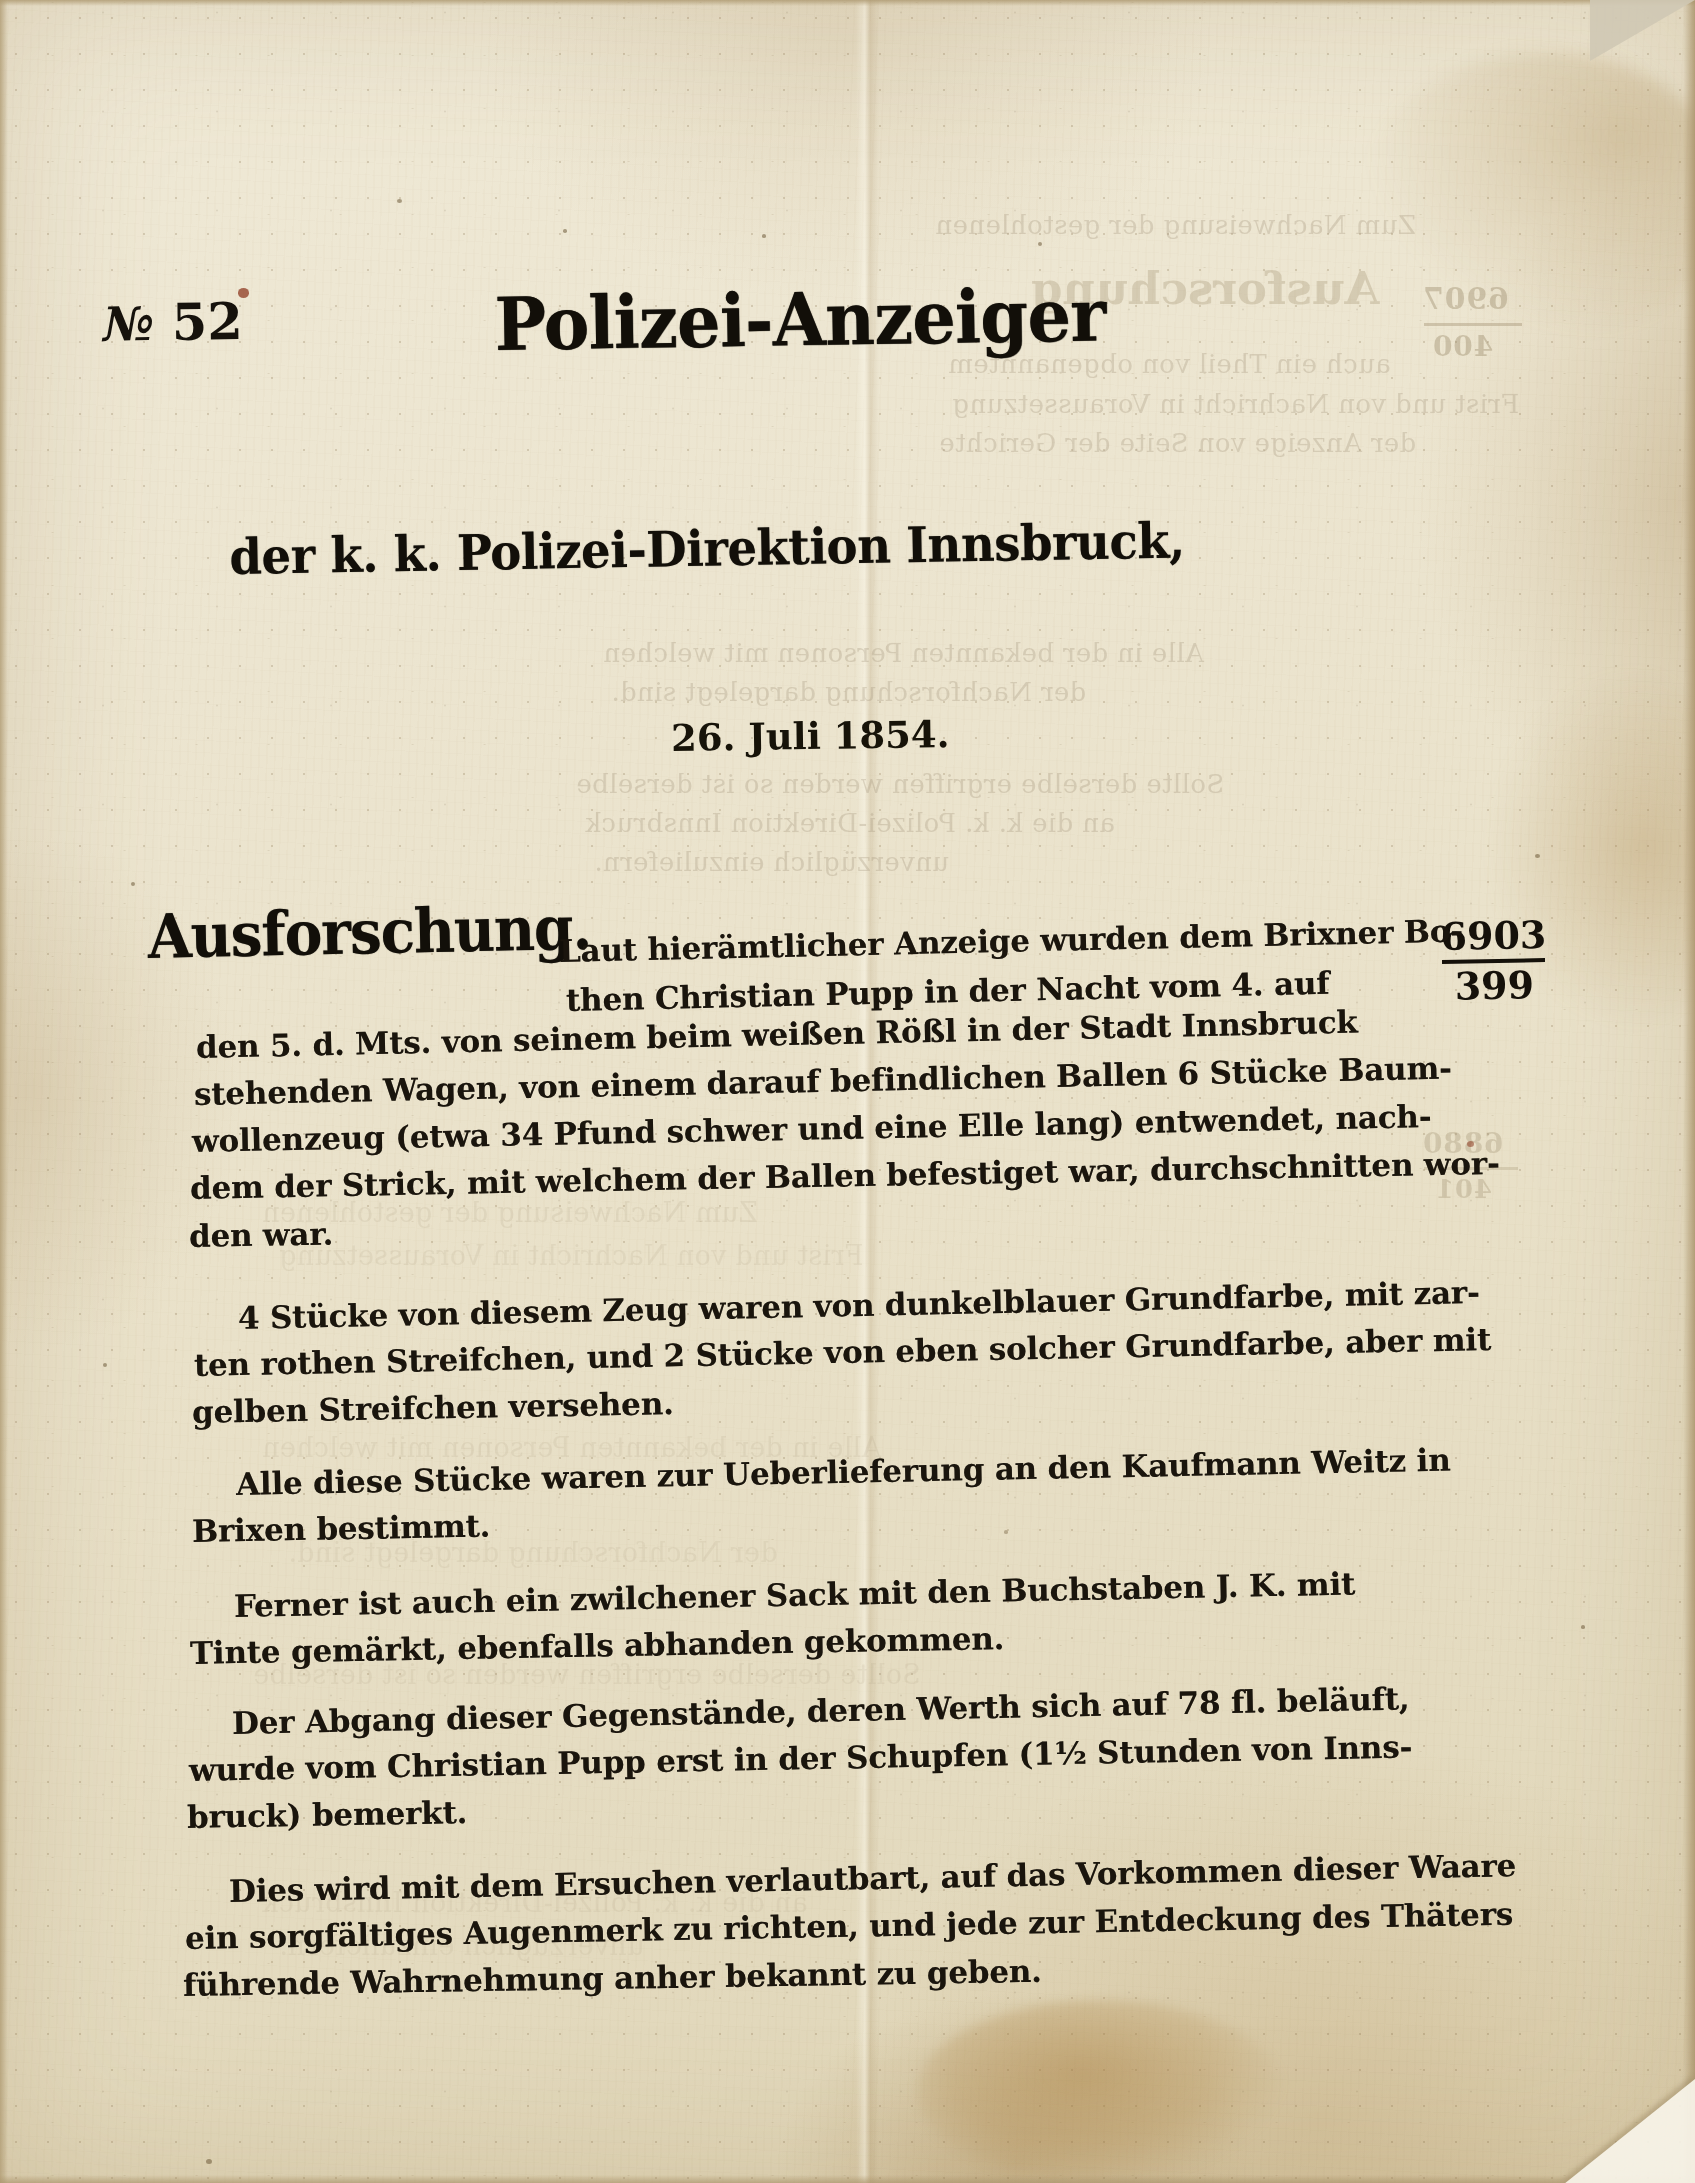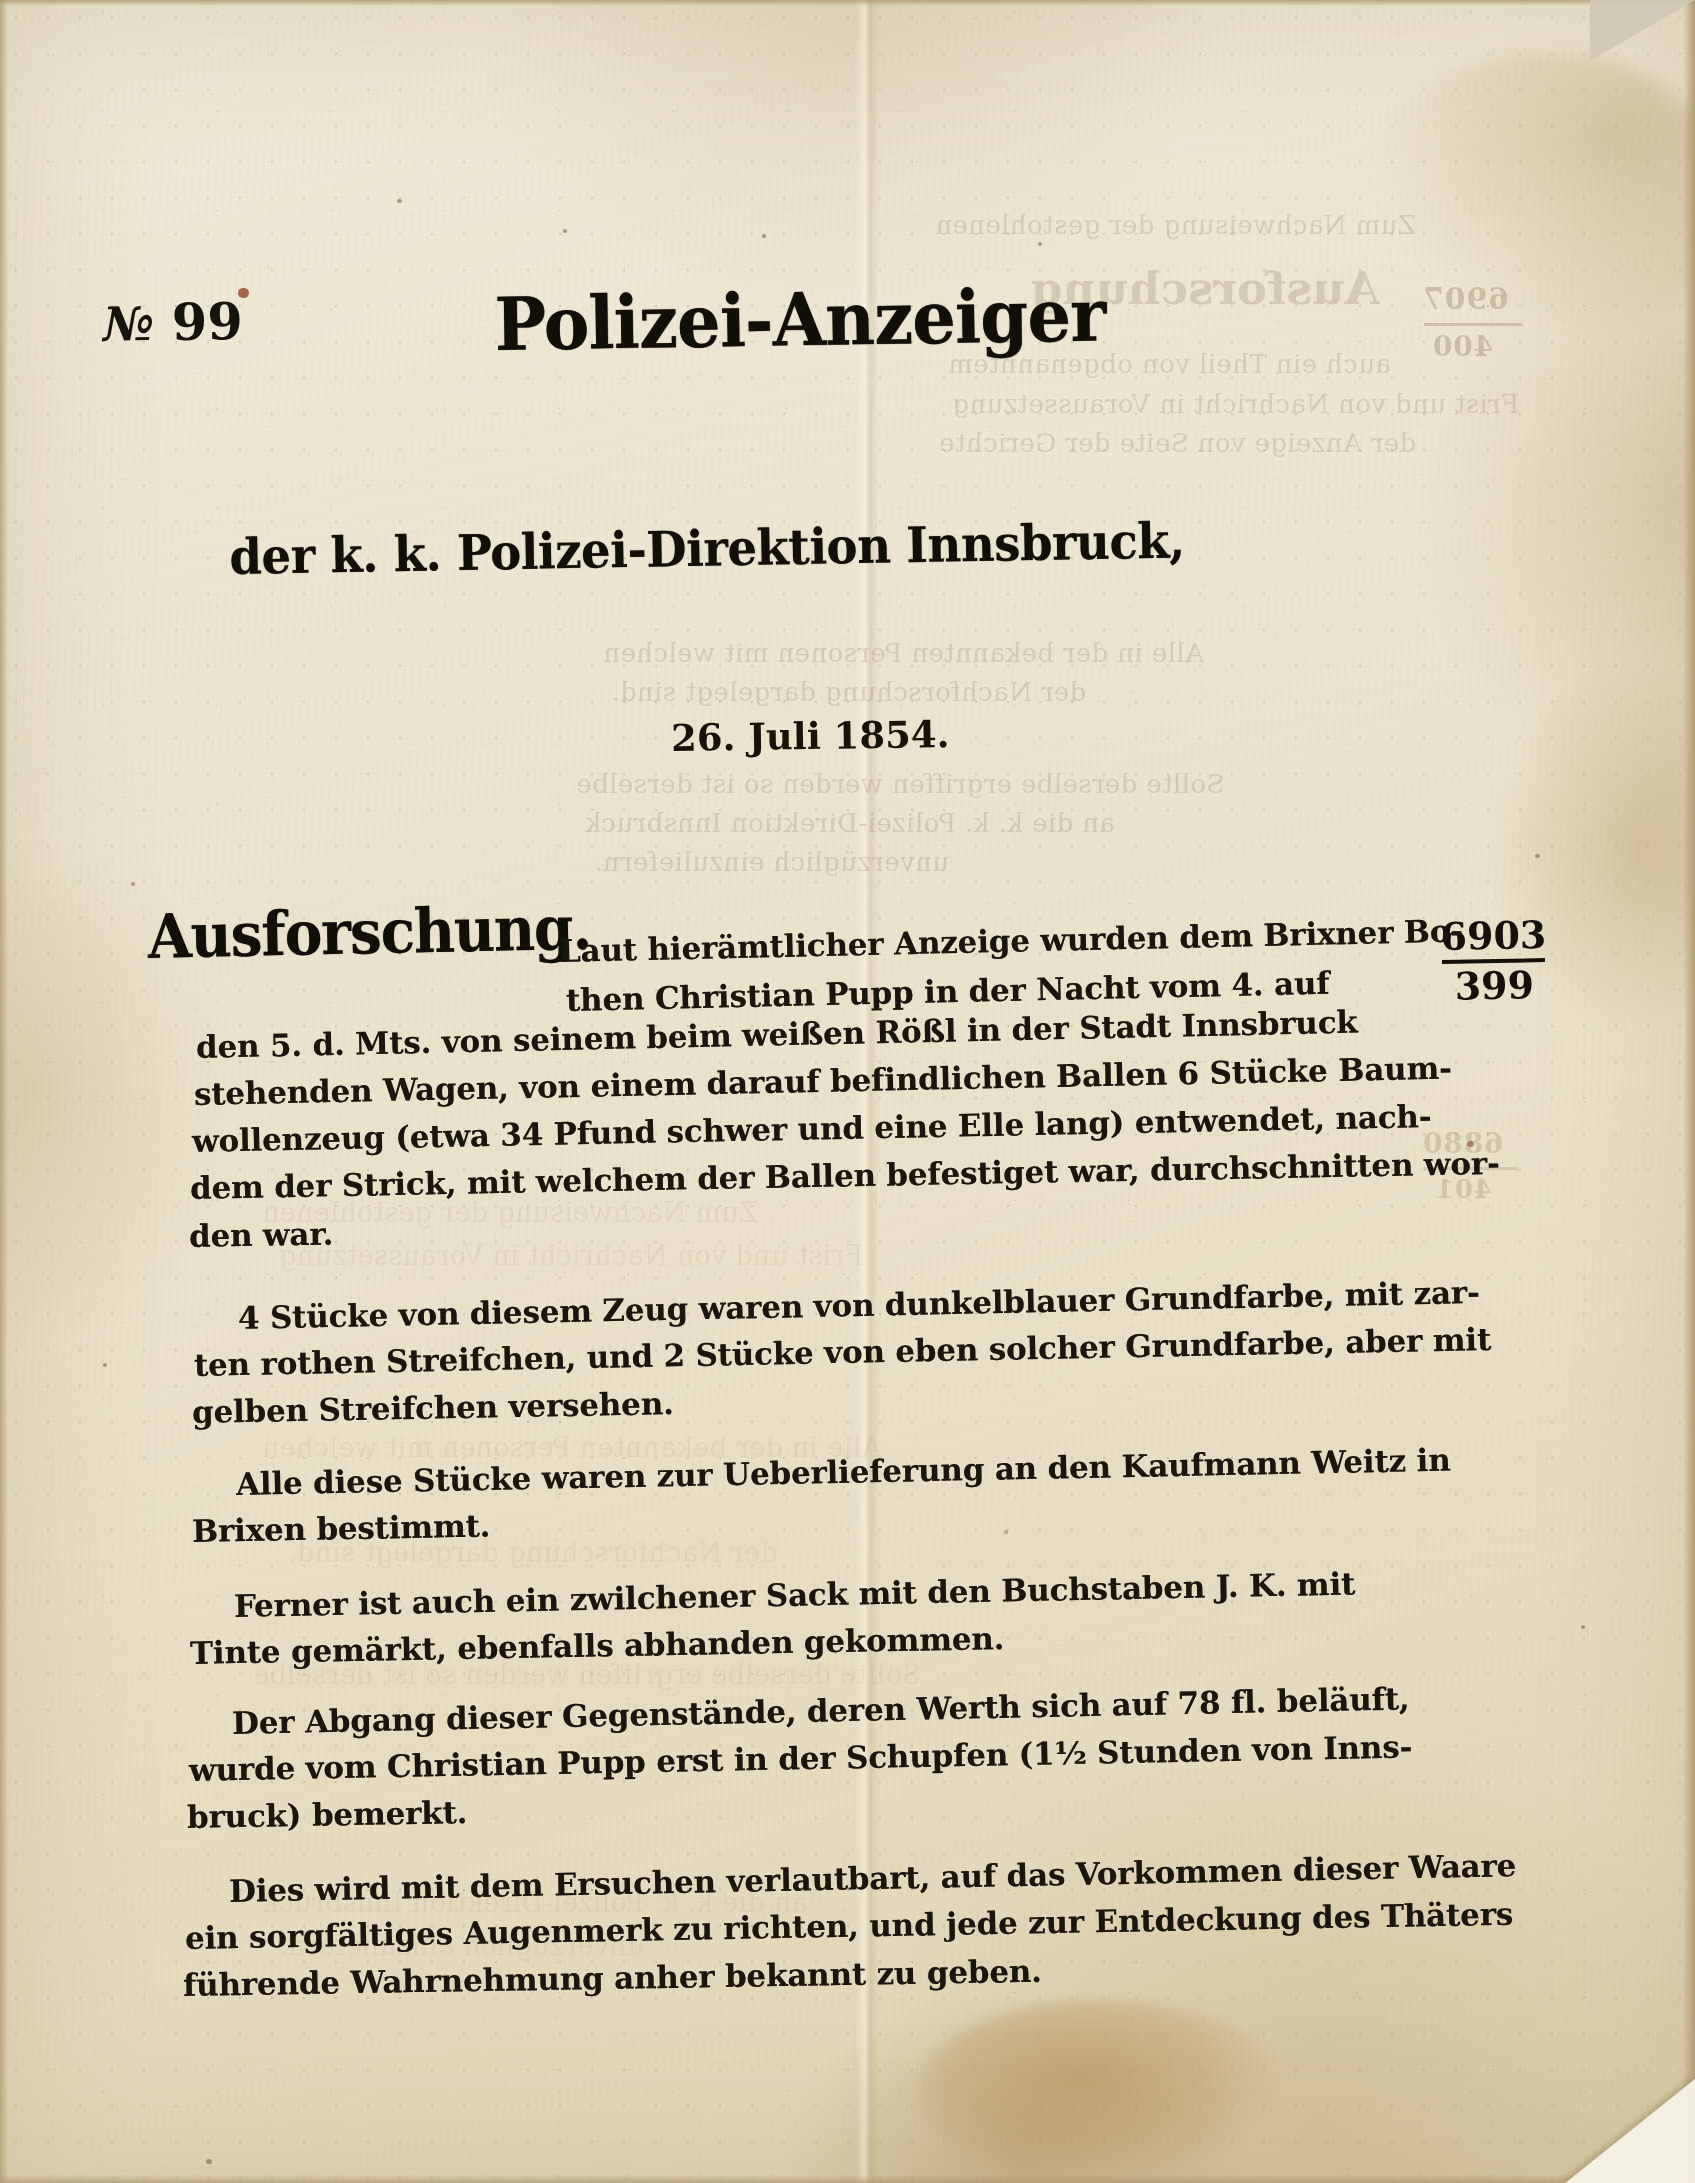--- a/index.html
+++ b/index.html
@@ -260,21 +260,21 @@
   <div class="ghost-block" style="left:262px;top:1432px;opacity:.15;">Alle in der bekannten Personen mit welchen</div>
   <div class="ghost-block" style="left:288px;top:1537px;opacity:.14;">der Nachforschung dargelegt sind.</div>
   <div class="ghost-block" style="left:253px;top:1659px;opacity:.14;">Sollte derselbe ergriffen werden so ist derselbe</div>
   <div class="ghost-block" style="left:262px;top:1887px;opacity:.13;">an die k. k. Polizei-Direktion Innsbruck</div>
   <div class="ghost-block" style="left:279px;top:1930px;opacity:.13;">unverzüglich einzuliefern.</div>
 
   <div id="content">
 
     <div id="issue-no">
       <span class="no-abbr">№</span>
-      <span>99</span>
+      <span>52</span>
     </div>
 
     <div id="masthead-title" class="fraktur">Polizei-Anzeiger</div>
 
     <div id="masthead-subtitle" class="fraktur">der k. k. Polizei-Direktion Innsbruck,</div>
 
     <div id="masthead-date">26. Juli 1854.</div>
 
     <div id="section-heading" class="fraktur">Ausforschung.</div>
 

